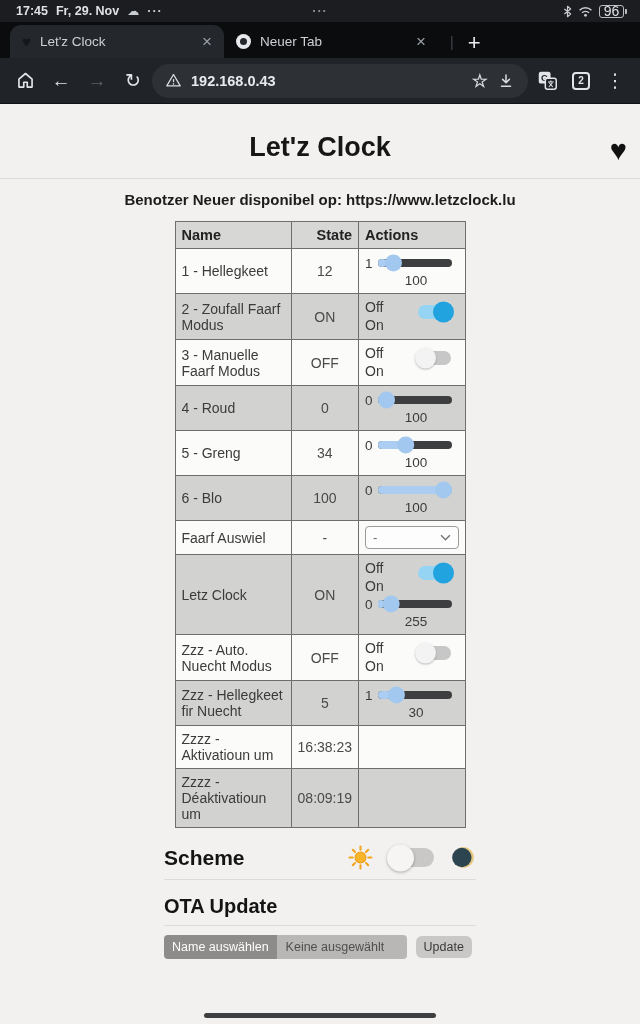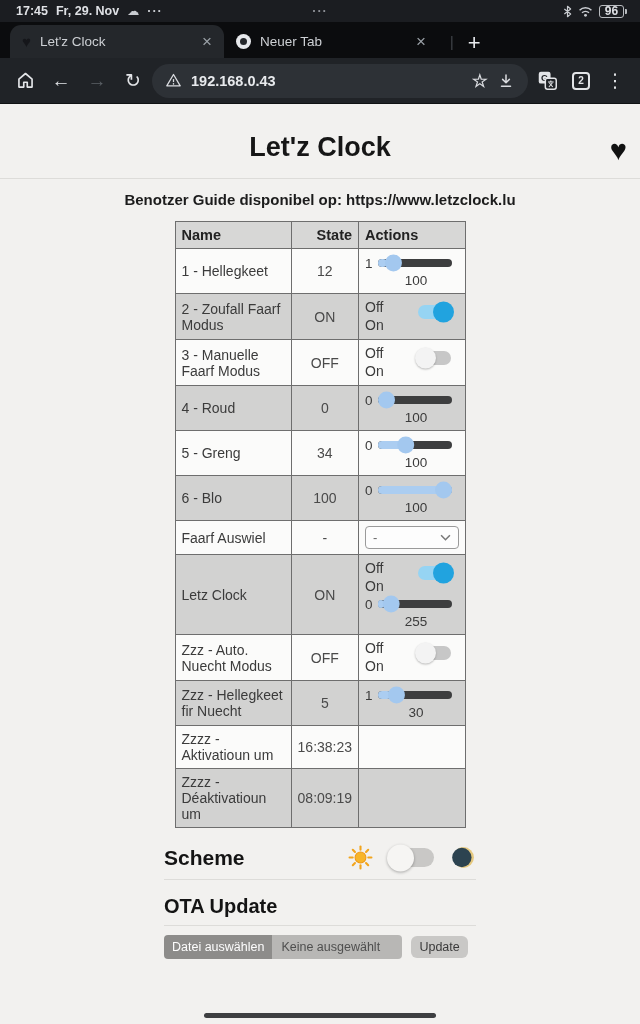--- a/index.html
+++ b/index.html
@@ -15,21 +15,21 @@
     display:flex; align-items:center; padding:0 16px;
     font-size:12.5px; font-weight:700; position:relative;
   }
   .sb-left { display:flex; align-items:center; gap:8px; }
   .sb-cloud { font-size:12px; color:#c9ccd1; font-weight:400; }
   .sb-dots { letter-spacing:1px; color:#c9ccd1; }
   .sb-center { position:absolute; left:50%; transform:translateX(-50%); color:#8d9096; letter-spacing:1px; }
   .sb-right { margin-left:auto; display:flex; align-items:center; gap:6px; }
   .battery { border:1.5px solid #b9bcc0; border-radius:3px; width:25px; height:13px;
     display:flex; align-items:center; justify-content:center; position:relative; }
-  .battery span { font-size:12px; font-weight:700; color:#dfe1e5; }
+  .battery span { font-size:14px; font-weight:400; color:#dfe1e5; }
   .battery::after { content:""; position:absolute; right:-4px; top:3px; width:2px; height:5px; background:#b9bcc0; border-radius:0 1px 1px 0; }
 
   
   .tab-strip { height:36px; background:#0b0c0e; display:flex; align-items:flex-end; padding-left:10px; }
   .tab { height:33px; width:214px; display:flex; align-items:center; gap:9px; padding:0 12px; color:#cdd0d4; font-size:13.5px; }
   .tab.active { background:#24272b; border-radius:11px 11px 0 0; }
   .tab-title { flex:1; white-space:nowrap; overflow:hidden; text-overflow:ellipsis; }
   .tab-close { color:#9aa0a6; font-size:17px; line-height:1; }
   .fav-heart { color:#15161a; font-size:15px; line-height:1; }
   .fav-circle { width:15px; height:15px; border-radius:50%; background:#e7e9ec; position:relative; flex:none; }
@@ -195,21 +195,21 @@
   </div>
   <div class="tb-btn">⋮</div>
 </div>
 
 <div class="page">
   <div class="page-header">
     <h1 class="page-title">Let'z Clock</h1>
     <span class="page-heart">♥</span>
     <div class="title-divider"></div>
   </div>
-  <div class="guide">Benotzer Guide disponibel op: https://www.letzclock.lu</div>
+  <div class="guide">Benotzer Neuer disponibel op: https://www.letzclock.lu</div>
 
   <table class="controls">
     <thead>
         <tr>
           <th>Name</th>
           <th>State</th>
           <th>Actions</th>
         </tr>
       </thead>
     <tbody>
@@ -411,21 +411,21 @@
         <circle cx="12" cy="12" r="10" fill="#e5c87e"></circle>
         <circle cx="10.4" cy="12" r="9.3" fill="#2c4350"></circle>
       </svg>
     </span>
   </div>
 
   <div class="ota">
     <h2>OTA Update</h2>
     <div class="file-row">
       <div class="file-input">
-        <span class="file-btn">Datei auswählen</span>
+        <span class="file-btn">Name auswählen</span>
         <span class="file-status">Keine ausgewählt</span>
       </div>
       <button class="update-btn">Update</button>
     </div>
   </div>
 
   <div class="gesture-bar"></div>
 </div>
 
 </body></html>

